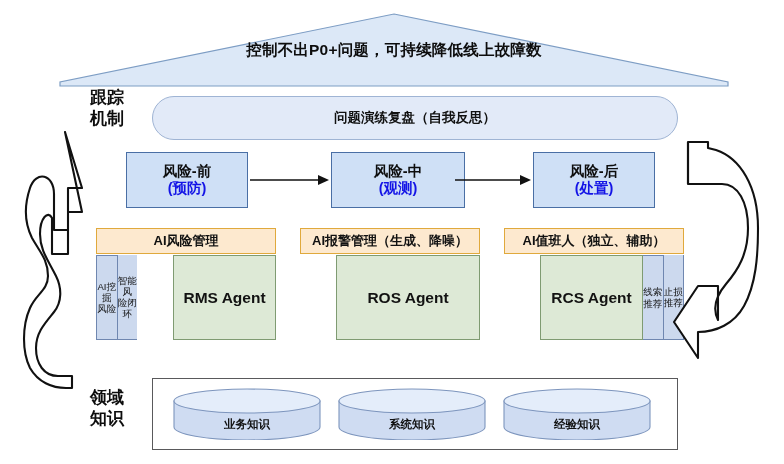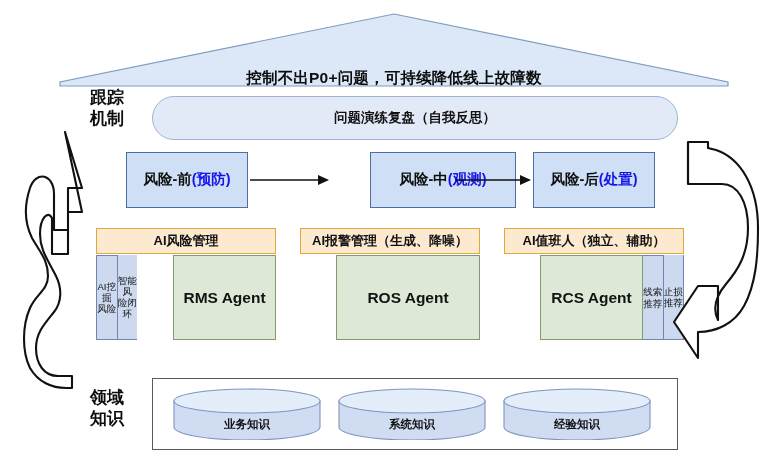--- a/index.html
+++ b/index.html
@@ -24,21 +24,20 @@
     left: 58px; top: 12px; width: 672px; height: 76px;
   }
   #roof-svg { display: block; }
   #roof-label {
     left: 58px; top: 40px; width: 672px;
     text-align: center;
     font-size: 15.5px;
     font-weight: bold;
     color: #0d0d0d;
     letter-spacing: 0.2px;
-    margin-top: 28px;
   }
 
   
   .side-label {
     font-size: 17px;
     font-weight: bold;
     color: #0d0d0d;
     line-height: 1.22;
     text-align: left;
     white-space: pre-line;
@@ -58,32 +57,32 @@
     font-weight: bold;
     color: #111111;
   }
 
   
   .risk-box {
     height: 56px;
     background: #cfe0f6;
     border: 1.1px solid #4a6fa5;
     box-sizing: border-box;
-    display: flex; 
+    display: flex; flex-direction: column;
     align-items: center; justify-content: center;
     line-height: 1.2;
   }
   .risk-t1 {
     font-size: 14.5px; font-weight: bold; color: #0d0d0d;
   }
   .risk-t2 {
     font-size: 14.5px; font-weight: bold; color: #1414e6;
   }
   #risk-1 { left: 126px; top: 152px; width: 122px; }
-  #risk-2 { left: 331px; top: 152px; width: 146px; margin-left: 39px; }
+  #risk-2 { left: 331px; top: 152px; width: 134px; }
   #risk-3 { left: 533px; top: 152px; width: 122px; }
 
   .flow-arrow { top: 172px; height: 16px; }
   #flow-arrow-1 { left: 248px; width: 83px; }
   #flow-arrow-2 { left: 453px; width: 80px; }
 
   
   .agent-group { top: 228px; }
   #agent-group-1 { left: 96px; width: 180px; }
   #agent-group-2 { left: 300px; width: 180px; text-align: right; }

